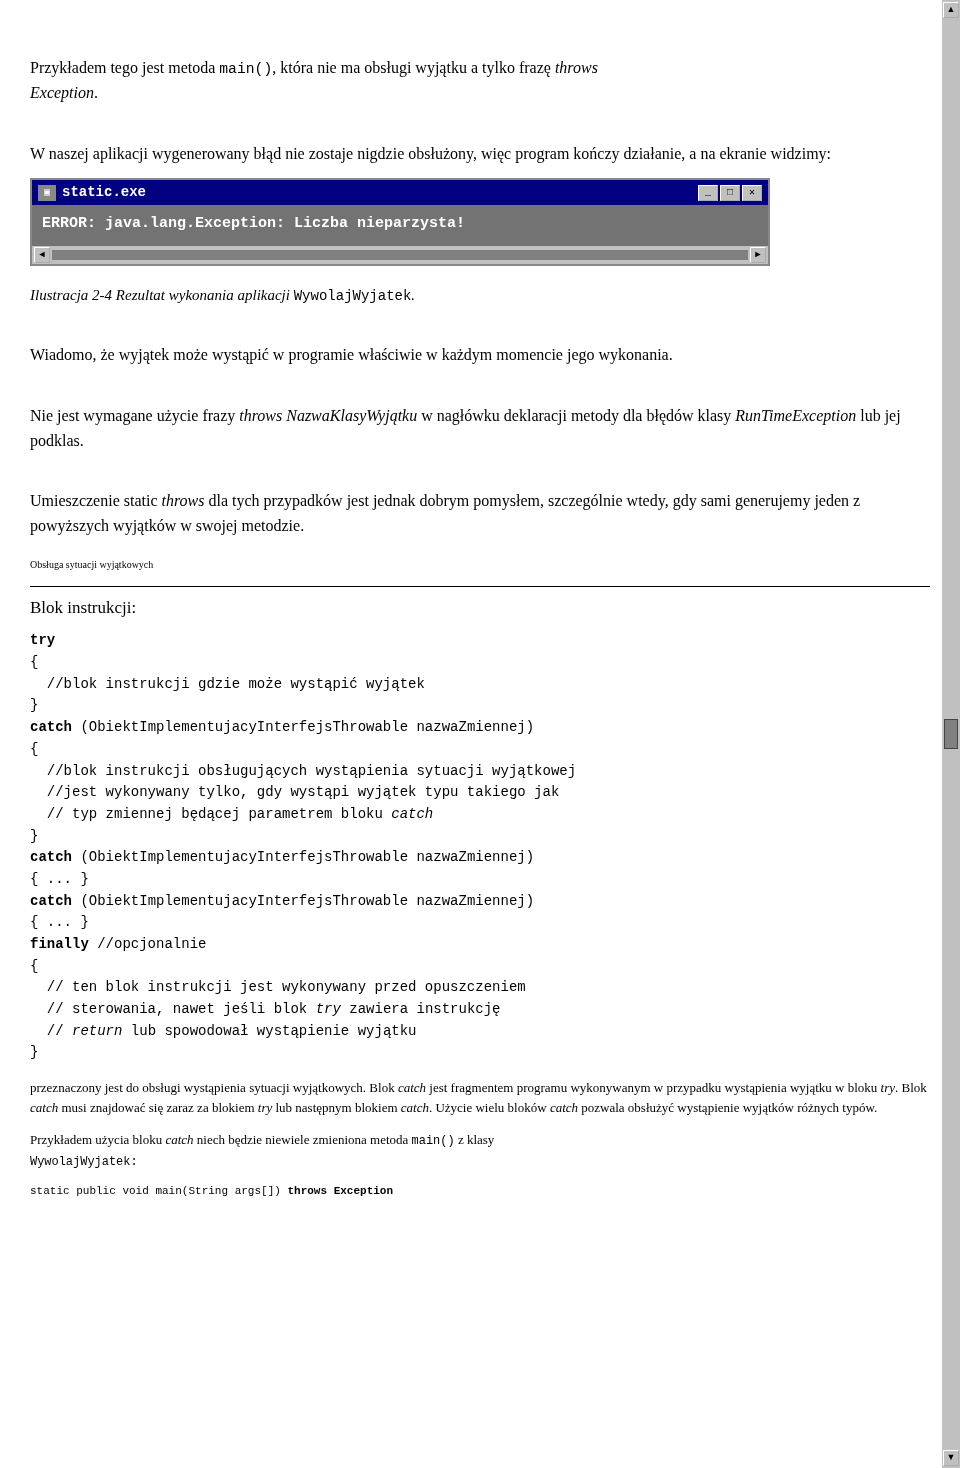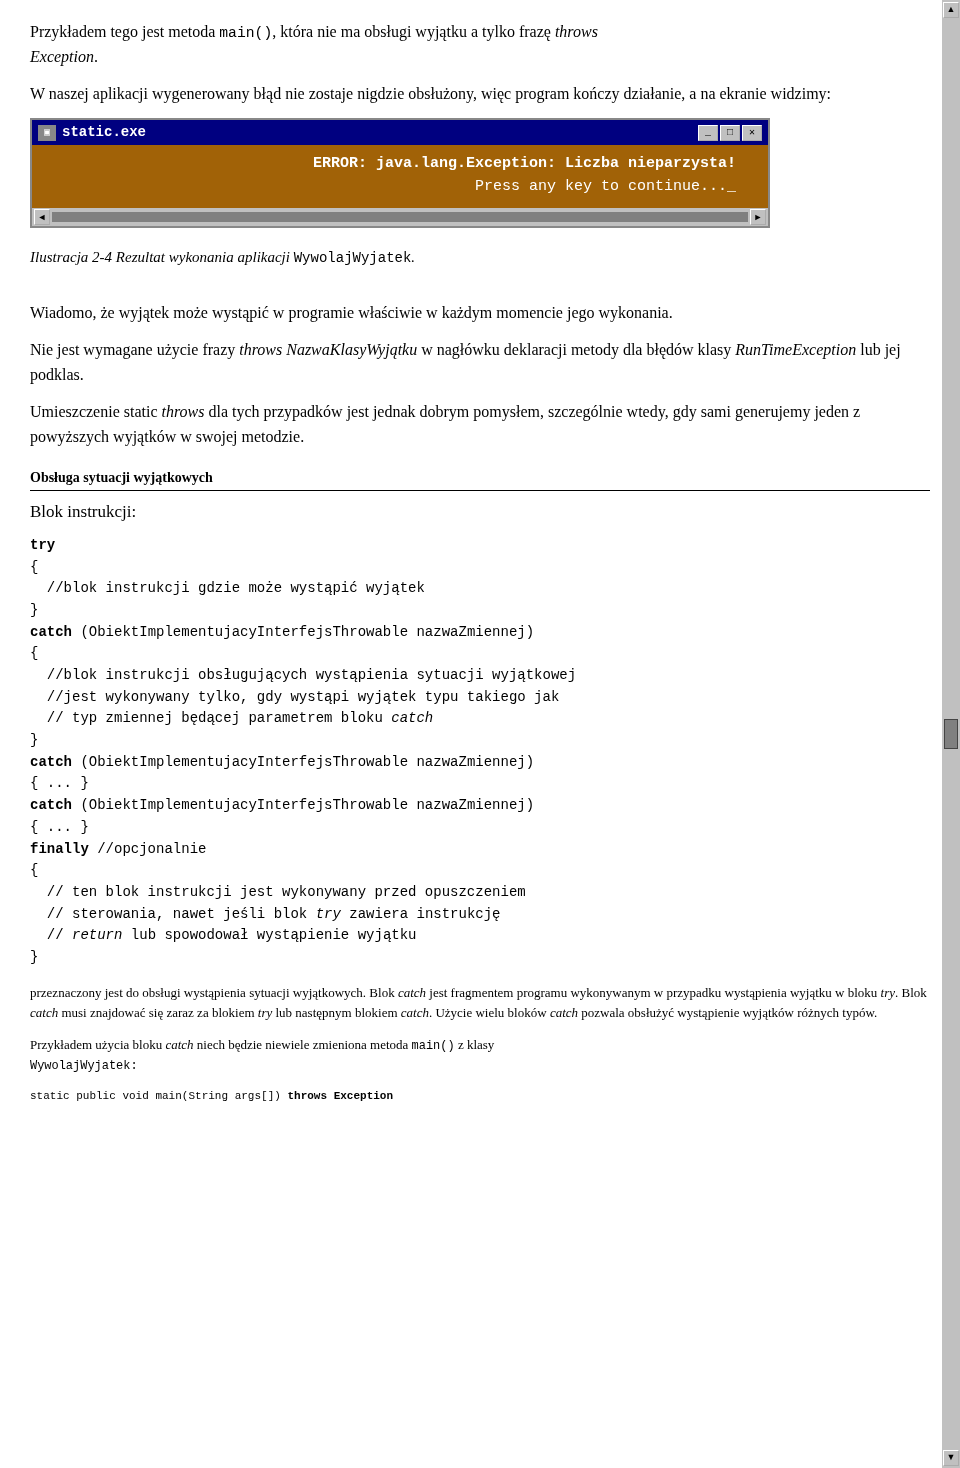--- a/index.html
+++ b/index.html
@@ -58,24 +58,23 @@
       height: 16px;
       background: #c0c0c0;
       border: 1px outset #fff;
       font-size: 10px;
       text-align: center;
       line-height: 14px;
       cursor: pointer;
       color: #000;
     }
     .jview-body {
-      background: #a16207;
+      background: #737373;
       padding: 8px 10px 10px 10px;
       position: relative;
-      text-align: right;
     }
     .jview-scrollbar-right {
       position: absolute;
       right: 0;
       top: 0;
       bottom: 0;
       width: 18px;
       background: #c0c0c0;
       display: flex;
       flex-direction: column;
@@ -128,30 +127,31 @@
     }
     .caption .appname {
       font-family: 'Courier New', Courier, monospace;
       font-style: normal;
       font-size: 14px;
     }
     .para {
       margin-bottom: 12px;
       font-size: 16px;
       line-height: 1.55;
+      margin-top: 36px;
     }
     .para em, em { font-style: italic; }
     .para strong, strong { font-weight: bold; }
     .section-heading {
-      font-size: 14px;
-      font-weight: bold;
+      font-size: 10px;
+      font-weight: normal;
       border-bottom: 1px solid #000;
       margin-bottom: 8px;
       margin-top: 18px;
-      padding-bottom: 2px;
+      padding-bottom: 14px;
     }
     .blok-heading {
       font-size: 17px;
       font-weight: normal;
       margin-bottom: 10px;
     }
     .code-block {
       font-family: 'Courier New', Courier, monospace;
       font-size: 14px;
       line-height: 1.55;
@@ -190,21 +190,20 @@
     <div class="jview-titlebar-btns">
       <div class="titlebar-btn">_</div>
       <div class="titlebar-btn">□</div>
       <div class="titlebar-btn">✕</div>
     </div>
   </div>
   <div style="display:flex;">
     <div class="jview-body" style="flex:1;">
       <div class="jview-content">
         <div class="error-line">ERROR: java.lang.Exception: Liczba nieparzysta!</div>
-        <div class="prompt-line">Press any key to continue..._</div>
       </div>
     </div>
     <div class="jview-scrollbar-right">
       <div class="scrollbar-arrow">▲</div>
       <div class="scrollbar-thumb"></div>
       <div class="scrollbar-arrow">▼</div>
     </div>
   </div>
   <div class="jview-scrollbar-bottom">
     <div class="scrollbar-arrow">◄</div>

